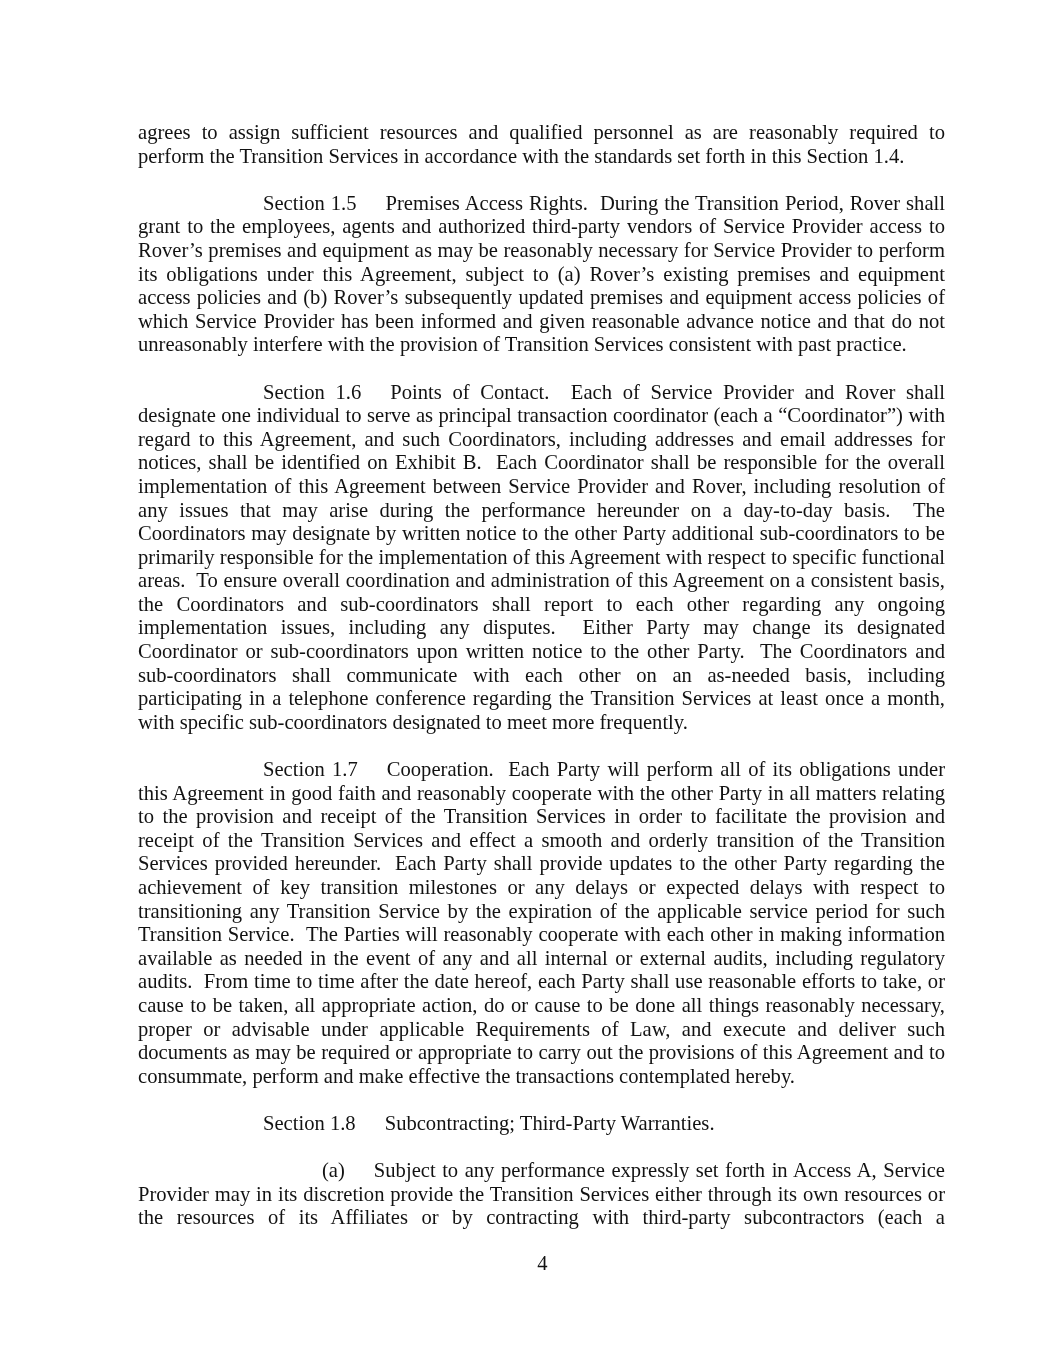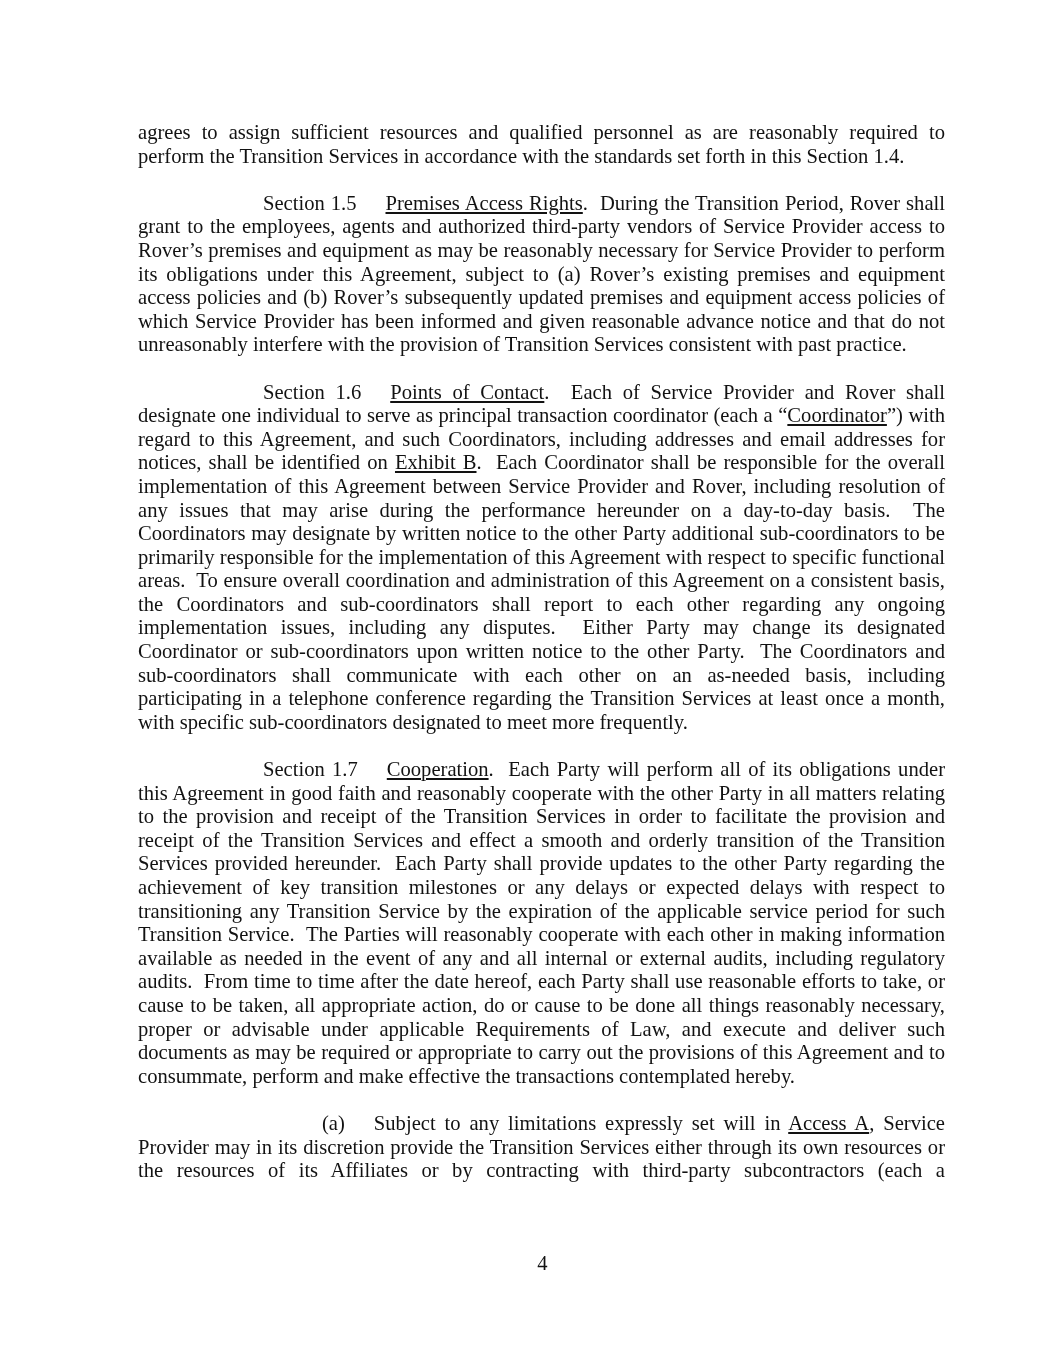--- a/index.html
+++ b/index.html
@@ -39,38 +39,38 @@
     text-indent: 184px;
   }
   .justify-last {
     text-align-last: justify;
   }
   .tab {
     display: inline-block;
     width: 29px;
   }
   .u {
-    text-decoration: underline;
     text-underline-offset: 2px;
   }
   .footer {
     position: absolute;
     top: 1252px;
     left: 0;
     width: 100%;
     text-align: center;
   }
 </style>
 </head>
 <body>
 
 <div class="page">
   <div class="content">
       <p><span>agrees to assign sufficient resources and qualified personnel as are reasonably required to perform the Transition Services in accordance with the standards set forth in this Section 1.4.</span></p>
       <p class="indent"><span>Section 1.5</span><span class="tab"></span><span class="u">Premises Access Rights</span><span>.&nbsp; During the Transition Period, Rover shall grant to the employees, agents and authorized third-party vendors of Service Provider access to Rover’s premises and equipment as may be reasonably necessary for Service Provider to perform its obligations under this Agreement, subject to (a)&nbsp;Rover’s existing premises and equipment access policies and (b)&nbsp;Rover’s subsequently updated premises and equipment access policies of which Service Provider has been informed and given reasonable advance notice and that do not unreasonably interfere with the provision of Transition Services consistent with past practice.</span></p>
       <p class="indent"><span>Section 1.6</span><span class="tab"></span><span class="u">Points of Contact</span><span>.&nbsp; Each of Service Provider and Rover shall designate one individual to serve as principal transaction coordinator (each a “</span><span class="u">Coordinator</span><span>”) with regard to this Agreement, and such Coordinators, including addresses and email addresses for notices, shall be identified on </span><span class="u">Exhibit B</span><span>.&nbsp; Each Coordinator shall be responsible for the overall implementation of this Agreement between Service Provider and Rover, including resolution of any issues that may arise during the performance hereunder on a day-to-day basis.&nbsp; The Coordinators may designate by written notice to the other Party additional sub-coordinators to be primarily responsible for the implementation of this Agreement with respect to specific functional areas.&nbsp; To ensure overall coordination and administration of this Agreement on a consistent basis, the Coordinators and sub-coordinators shall report to each other regarding any ongoing implementation issues, including any disputes.&nbsp; Either Party may change its designated Coordinator or sub-coordinators upon written notice to the other Party.&nbsp; The Coordinators and sub-coordinators shall communicate with each other on an as-needed basis, including participating in a telephone conference regarding the Transition Services at least once a month, with specific sub-coordinators designated to meet more frequently.</span></p>
       <p class="indent"><span>Section 1.7</span><span class="tab"></span><span class="u">Cooperation</span><span>.&nbsp; Each Party will perform all of its obligations under this Agreement in good faith and reasonably cooperate with the other Party in all matters relating to the provision and receipt of the Transition Services in order to facilitate the provision and receipt of the Transition Services and effect a smooth and orderly transition of the Transition Services provided hereunder.&nbsp; Each Party shall provide updates to the other Party regarding the achievement of key transition milestones or any delays or expected delays with respect to transitioning any Transition Service by the expiration of the applicable service period for such Transition Service.&nbsp; The Parties will reasonably cooperate with each other in making information available as needed in the event of any and all internal or external audits, including regulatory audits.&nbsp; From time to time after the date hereof, each Party shall use reasonable efforts to take, or cause to be taken, all appropriate action, do or cause to be done all things reasonably necessary, proper or advisable under applicable Requirements of Law, and execute and deliver such documents as may be required or appropriate to carry out the provisions of this Agreement and to consummate, perform and make effective the transactions contemplated hereby.</span></p>
-      <p class="indent2 justify-last"><span>(a)</span><span class="tab"></span><span>Subject to any limitations expressly set will in </span><span class="u">Access A</span><span>, Service Provider may in its discretion provide the Transition Services either through its own resources or the resources of its Affiliates or by contracting with third-party subcontractors (each a</span></p>
+      <p class="indent"><span>Section 1.8</span><span class="tab"></span><span class="u">Subcontracting; Third-Party Warranties</span><span>.</span></p>
+      <p class="indent2 justify-last"><span>(a)</span><span class="tab"></span><span>Subject to any performance expressly set forth in </span><span class="u">Access A</span><span>, Service Provider may in its discretion provide the Transition Services either through its own resources or the resources of its Affiliates or by contracting with third-party subcontractors (each a</span></p>
     </div>
   <div class="footer">
     <span>4</span>
   </div>
 </div>
 
 </body></html>

